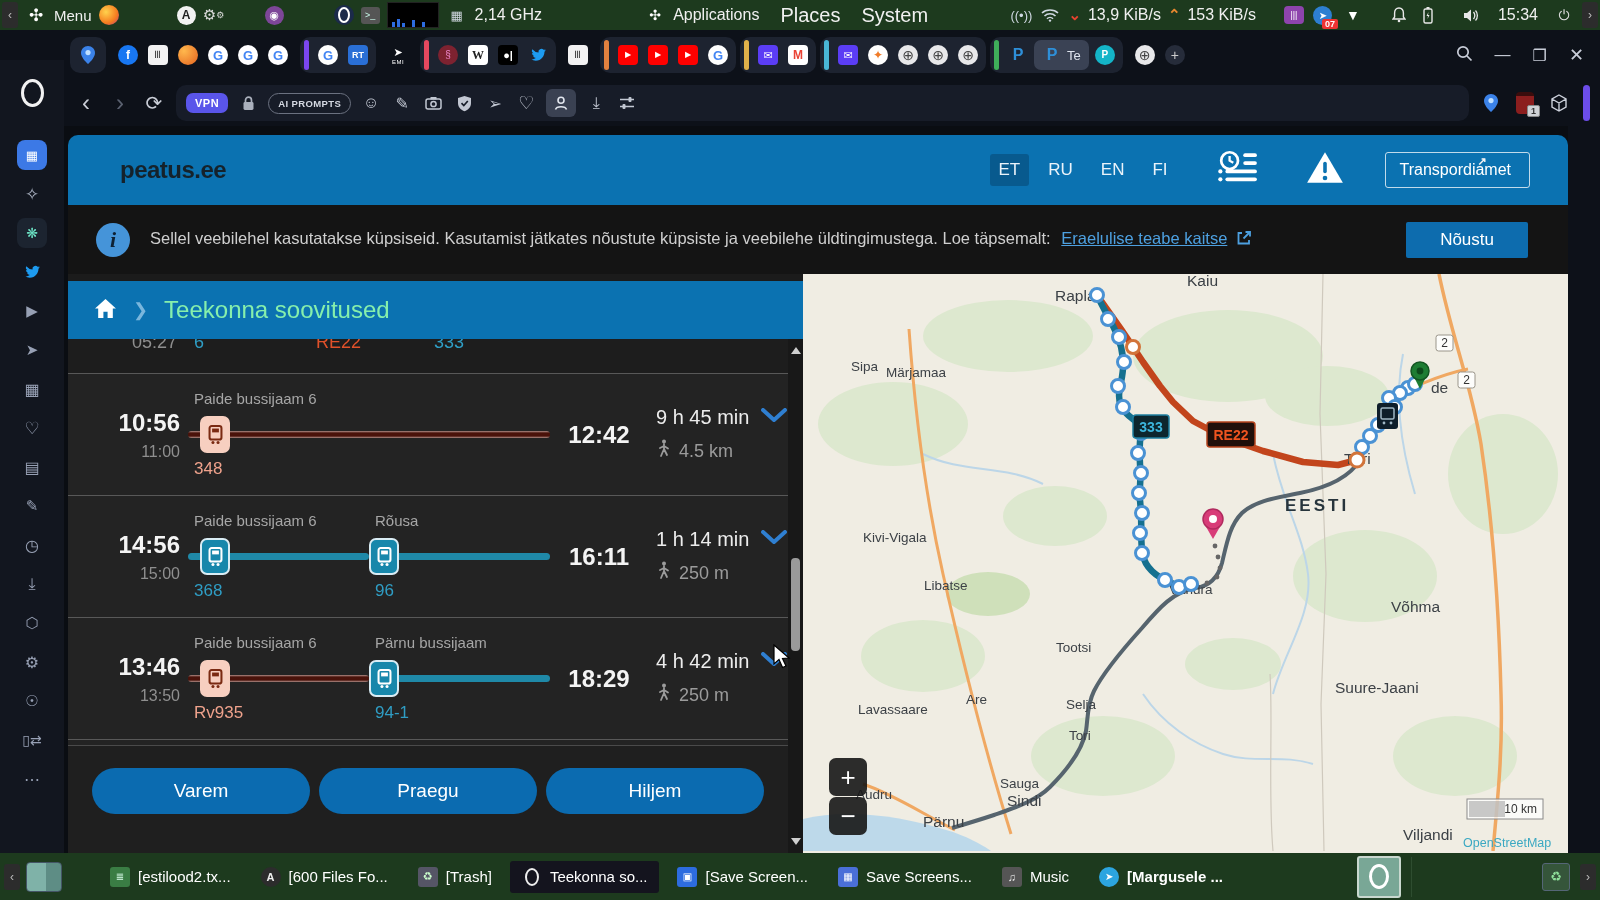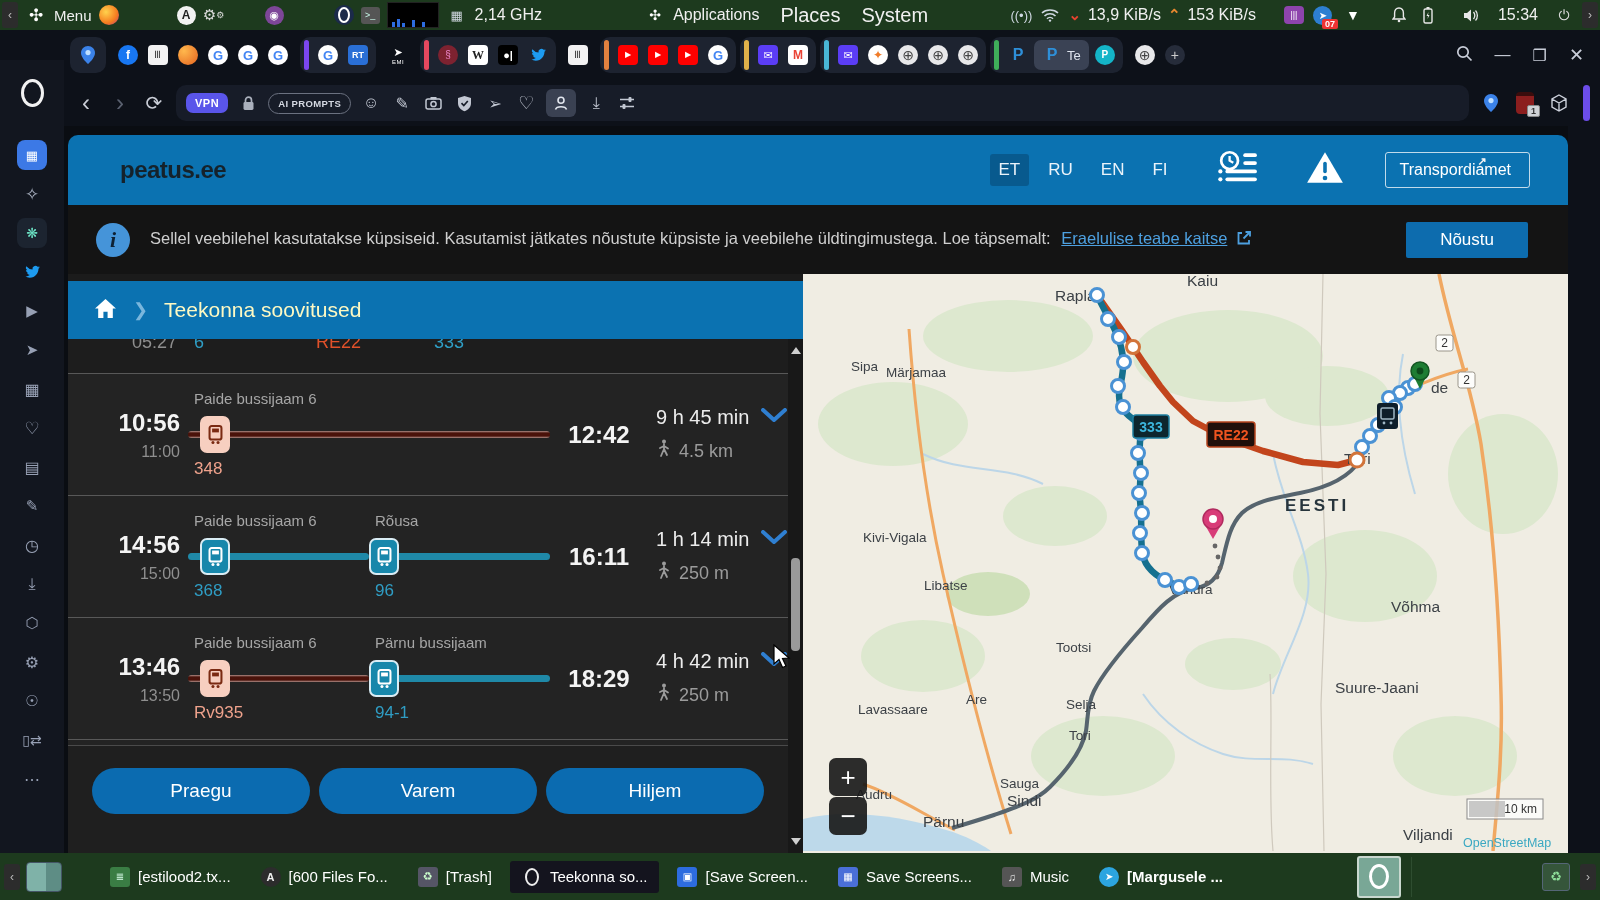--- a/index.html
+++ b/index.html
@@ -72,21 +72,21 @@
   #info-ico{width:34px;height:34px;border-radius:50%;background:#4594d9;color:#0e2135;display:flex;align-items:center;justify-content:center;
     font-family:"Liberation Serif",serif;font-style:italic;font-weight:bold;font-size:22px;flex:none}
   #cookie .msg{color:#cfcfcf;font-size:16.5px}
   #cookie a{color:#4da0e0;text-decoration:underline;margin-left:6px}
   #accept-btn{margin-left:auto;background:#0d6cae;color:#fff;font-size:17px;padding:8px 34px;border:none;border-radius:2px;margin-right:12px}
   
   #content{position:absolute;top:148px;left:4px;width:1500px;bottom:0;display:flex}
   #results{width:735px;position:relative;background:#1b1b1b;overflow:hidden}
   #crumbbar{position:absolute;top:7px;left:0;width:735px;height:58px;background:#0b72b1;display:flex;align-items:center;padding:0 26px;box-sizing:border-box;gap:16px}
   #crumbbar .chev{color:#79b6dd;font-size:18px}
-  #crumb-title{color:#fef9c3;font-size:21px}
+  #crumb-title{color:#86efac;font-size:24px}
   #listarea{position:absolute;top:65px;left:0;width:720px;bottom:0;background:#232323}
   .partial{position:relative;height:34px;overflow:hidden;background:#1d1d1d}
   .partial span{position:absolute;top:-7px;font-size:18px}
   .p-time{left:64px;color:#8f8f8f}
   .p-r{font-size:17px}
   .p-teal{color:#2f9dc4}
   .p-red{color:#e0512a}
   .divider{height:1px;background:#585858}
   .row{height:121px;position:relative;display:flex;align-items:center;box-sizing:border-box}
   .dep{width:112px;text-align:right;flex:none}
@@ -697,22 +697,22 @@
                       <circle cx="8" cy="2.5" r="2" fill="#9b9b9b"></circle>
                       <path d="M8 5 L8 10 M8 7 L4 9 M8 7 L12 9.5 M8 10 L5 17 M8 10 L11 16" stroke="#9b9b9b" stroke-width="1.8" fill="none" stroke-linecap="round"></path>
                     </svg></span>
                   <span>250 m</span>
                 </div>
             </div>
           </div>
           <div class="divider"></div>
 
           <div id="pager">
+            <button class="pbtn">Varem</button>
             <button class="pbtn">Praegu</button>
-            <button class="pbtn">Varem</button>
             <button class="pbtn">Hiljem</button>
           </div>
         </div>
         <div id="sbar">
           <span class="tri up"></span>
           <span class="tri down"></span>
           <span id="sthumb"></span>
         </div>
       </section>
 

